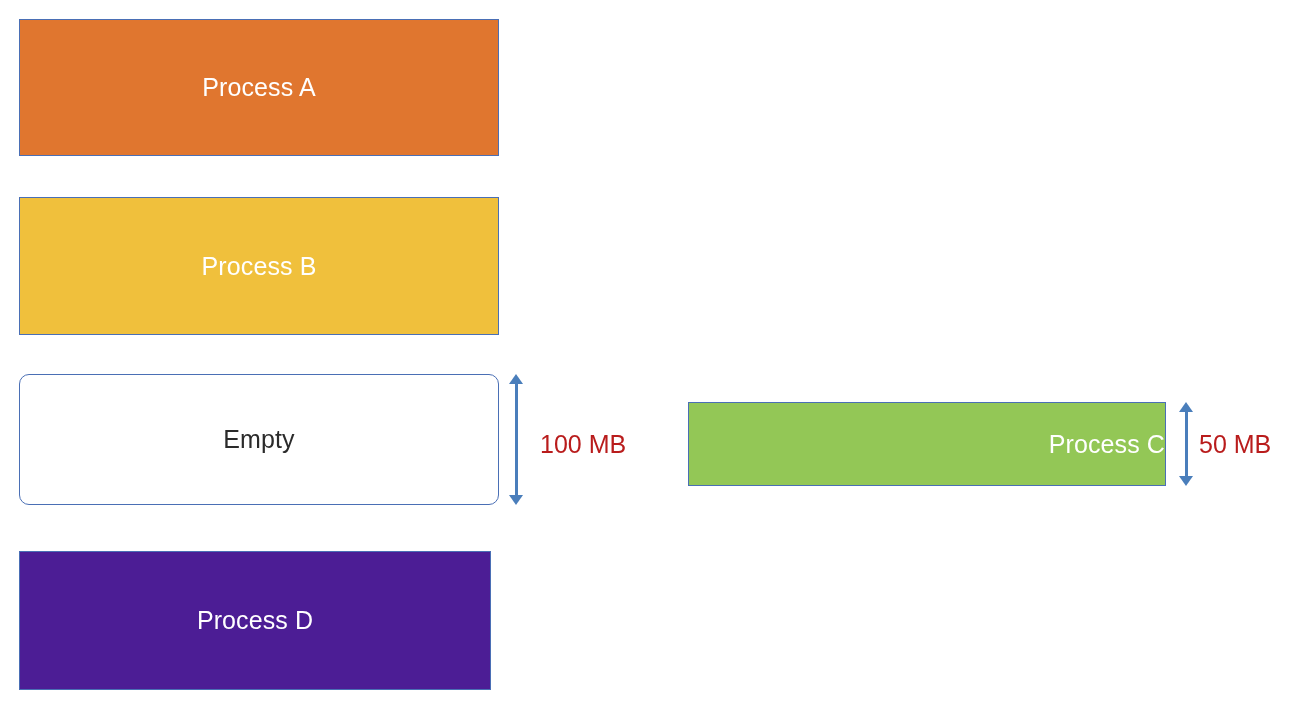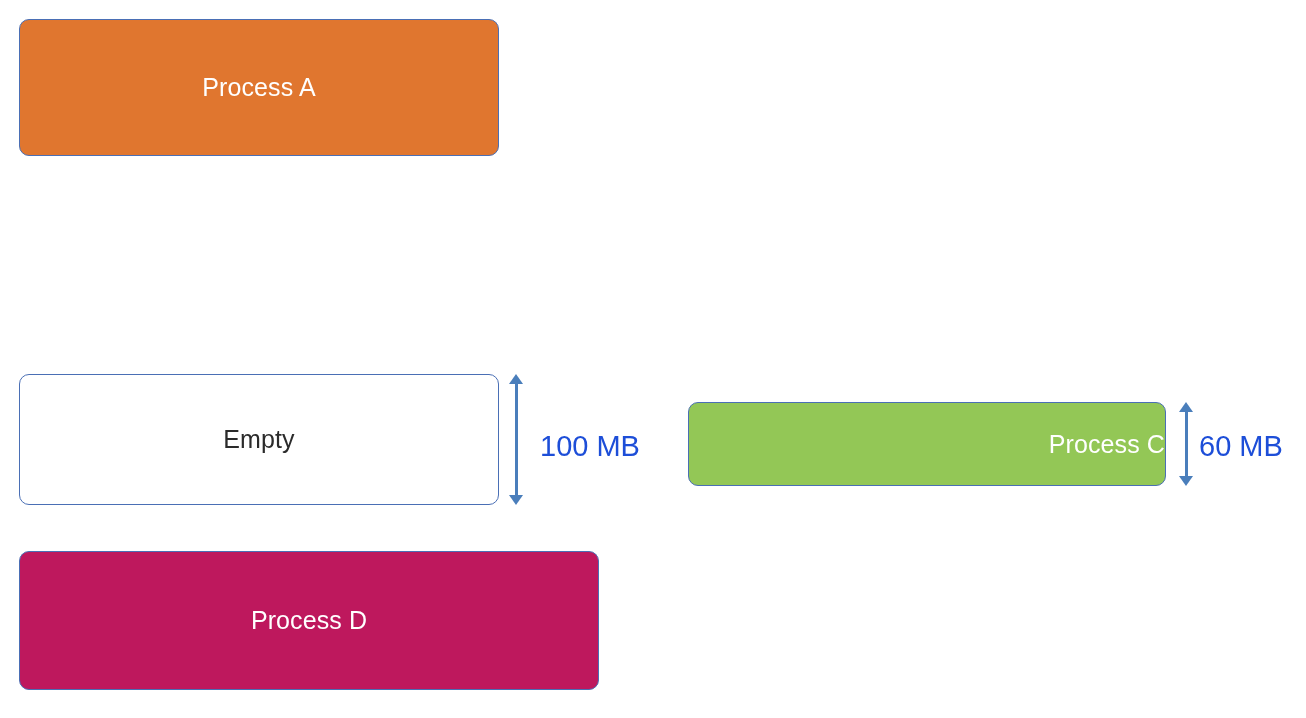--- a/index.html
+++ b/index.html
@@ -31,32 +31,31 @@
     line-height: 1;
     letter-spacing: 0.1px;
     white-space: nowrap;
   }
   .block-label {
     display: block;
   }
 
   .block.filled {
     color: #ffffff;
-    border-radius: 10px;
   }
   .block.empty {
     background: #ffffff;
     color: #2b2b2b;
   }
 
   
   #block-a { left: 19px;  top: 19px;  width: 480px; height: 137px; background: #E0762F; }
   #block-b { left: 19px;  top: 197px; width: 480px; height: 138px; background: #F0C03C; }
   #block-empty { left: 19px; top: 374px; width: 480px; height: 131px; border-radius: 10px; }
-  #block-d { left: 19px;  top: 551px; width: 580px; height: 139px; background: #be185d; }
+  #block-d { left: 19px;  top: 551px; width: 472px; height: 139px; background: #4c1d95; }
   #block-c { left: 688px; top: 402px; width: 478px; height: 84px;  background: #93C756; justify-content: flex-end; }
 
   
   .dim-arrow {
     position: absolute;
     width: 15px;
   }
   .dim-arrow .shaft {
     position: absolute;
     left: 6px;
@@ -81,37 +80,40 @@
     bottom: 0;
     border-top: 10px solid #4A7EBB;
   }
 
   #arrow-empty { left: 509px; top: 374px; height: 131px; }
   #arrow-c     { left: 1179px; top: 402px; height: 84px; }
 
   
   .dim-label {
     position: absolute;
-    font-size: 29px;
-    color: #1d4ed8;
+    font-size: 25px;
+    color: #b91c1c;
     line-height: 1;
     white-space: nowrap;
   }
   #dim-label-empty { left: 540px;  top: 432px; }
   #dim-label-c     { left: 1199px; top: 432px; }
 </style>
 </head>
 <body>
 
 <div id="canvas">
 
   <div class="block filled" id="block-a">
     <span class="block-label">Process A</span>
   </div>
 
+  <div class="block filled" id="block-b">
+    <span class="block-label">Process B</span>
+  </div>
 
   <div class="block empty" id="block-empty">
     <span class="block-label">Empty</span>
   </div>
 
   <div class="block filled" id="block-d">
     <span class="block-label">Process D</span>
   </div>
 
   <div class="block filled" id="block-c">
@@ -123,15 +125,15 @@
     <span class="shaft"></span>
     <span class="head down"></span>
   </div>
   <div class="dim-label" id="dim-label-empty">100 MB</div>
 
   <div class="dim-arrow" id="arrow-c">
     <span class="head up"></span>
     <span class="shaft"></span>
     <span class="head down"></span>
   </div>
-  <div class="dim-label" id="dim-label-c">60 MB</div>
+  <div class="dim-label" id="dim-label-c">50 MB</div>
 
 </div>
 
 </body></html>

